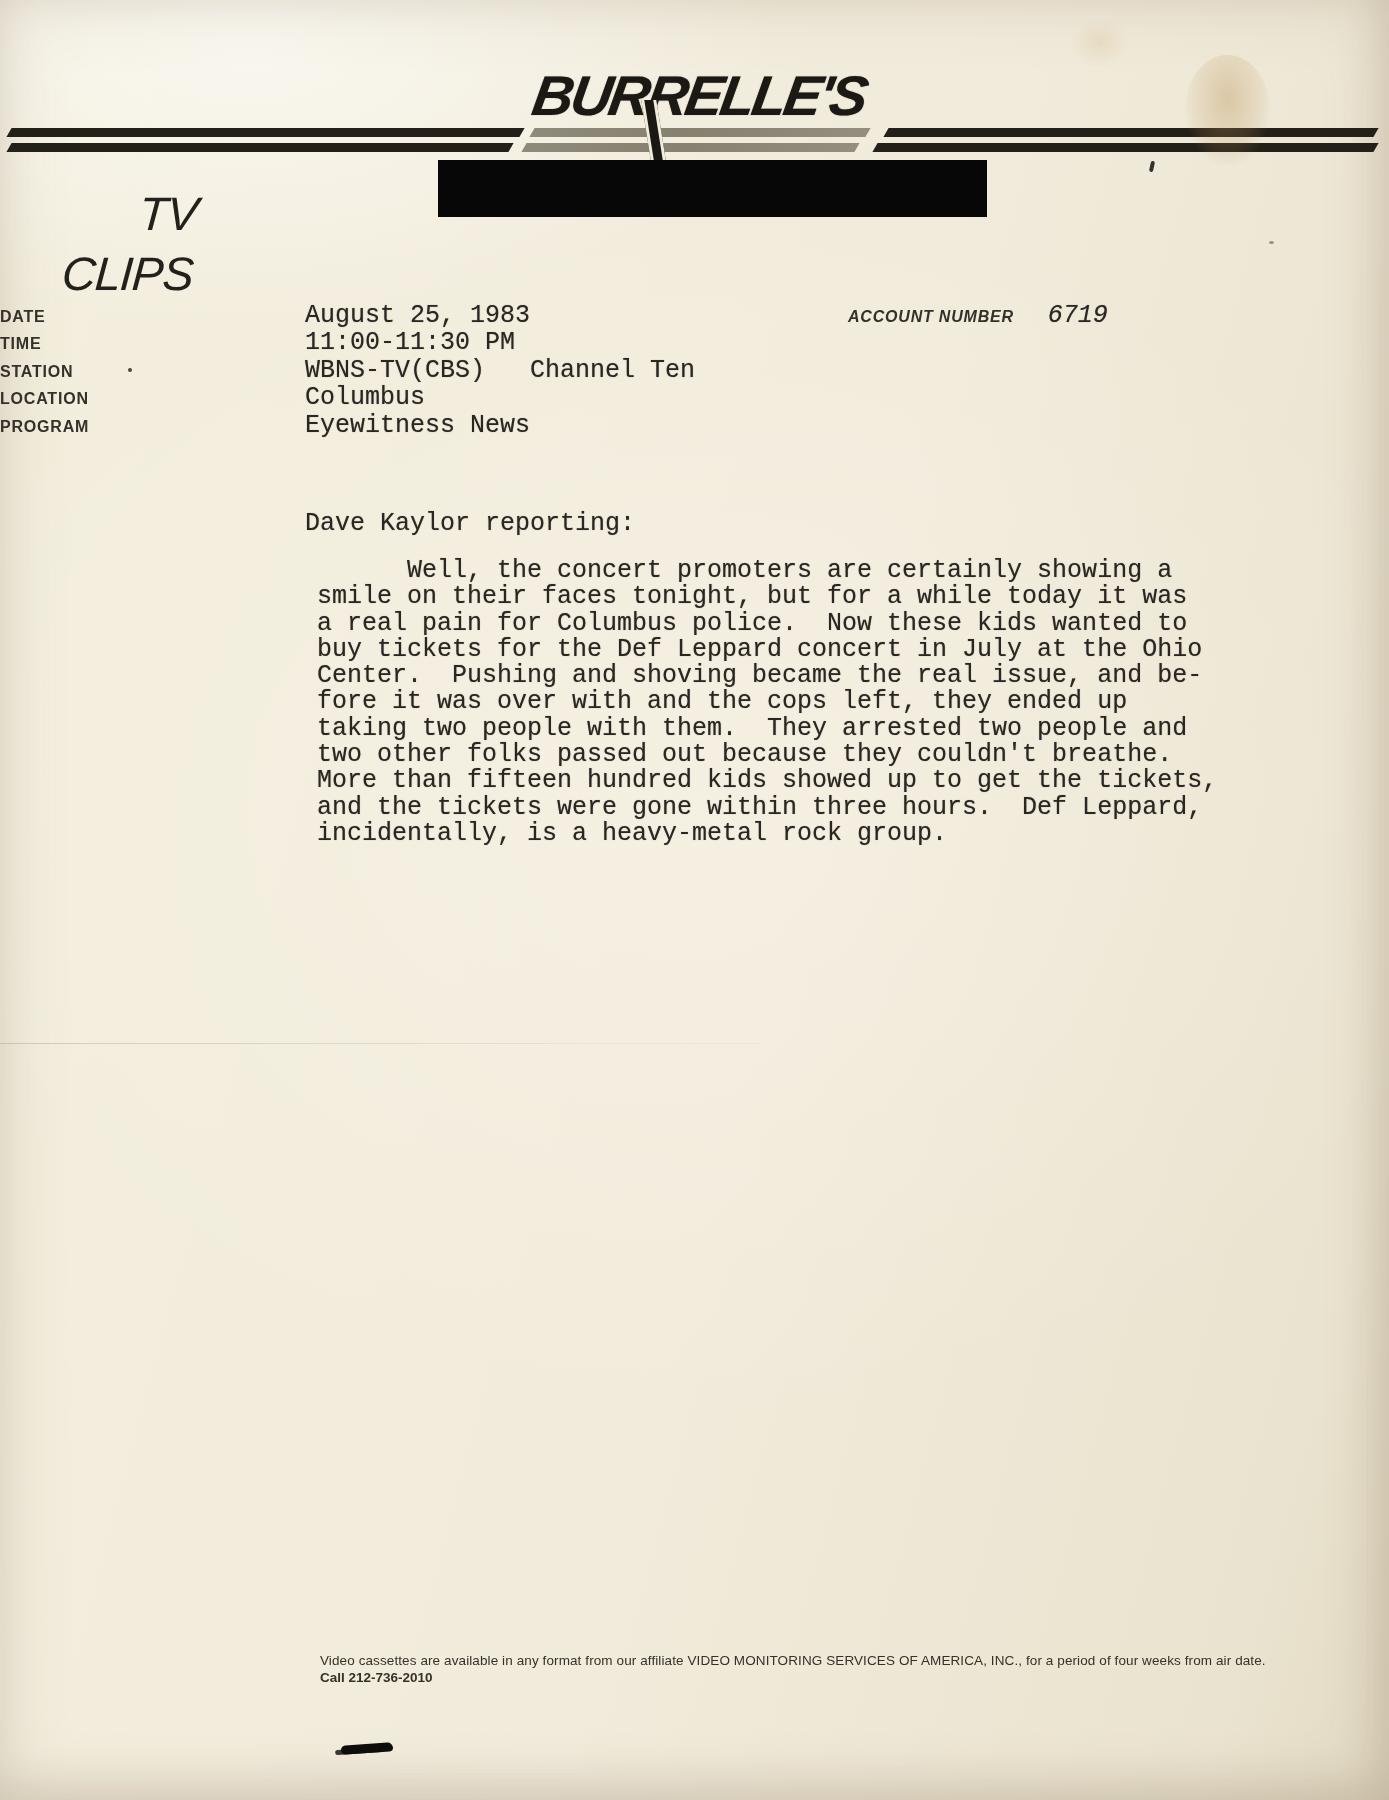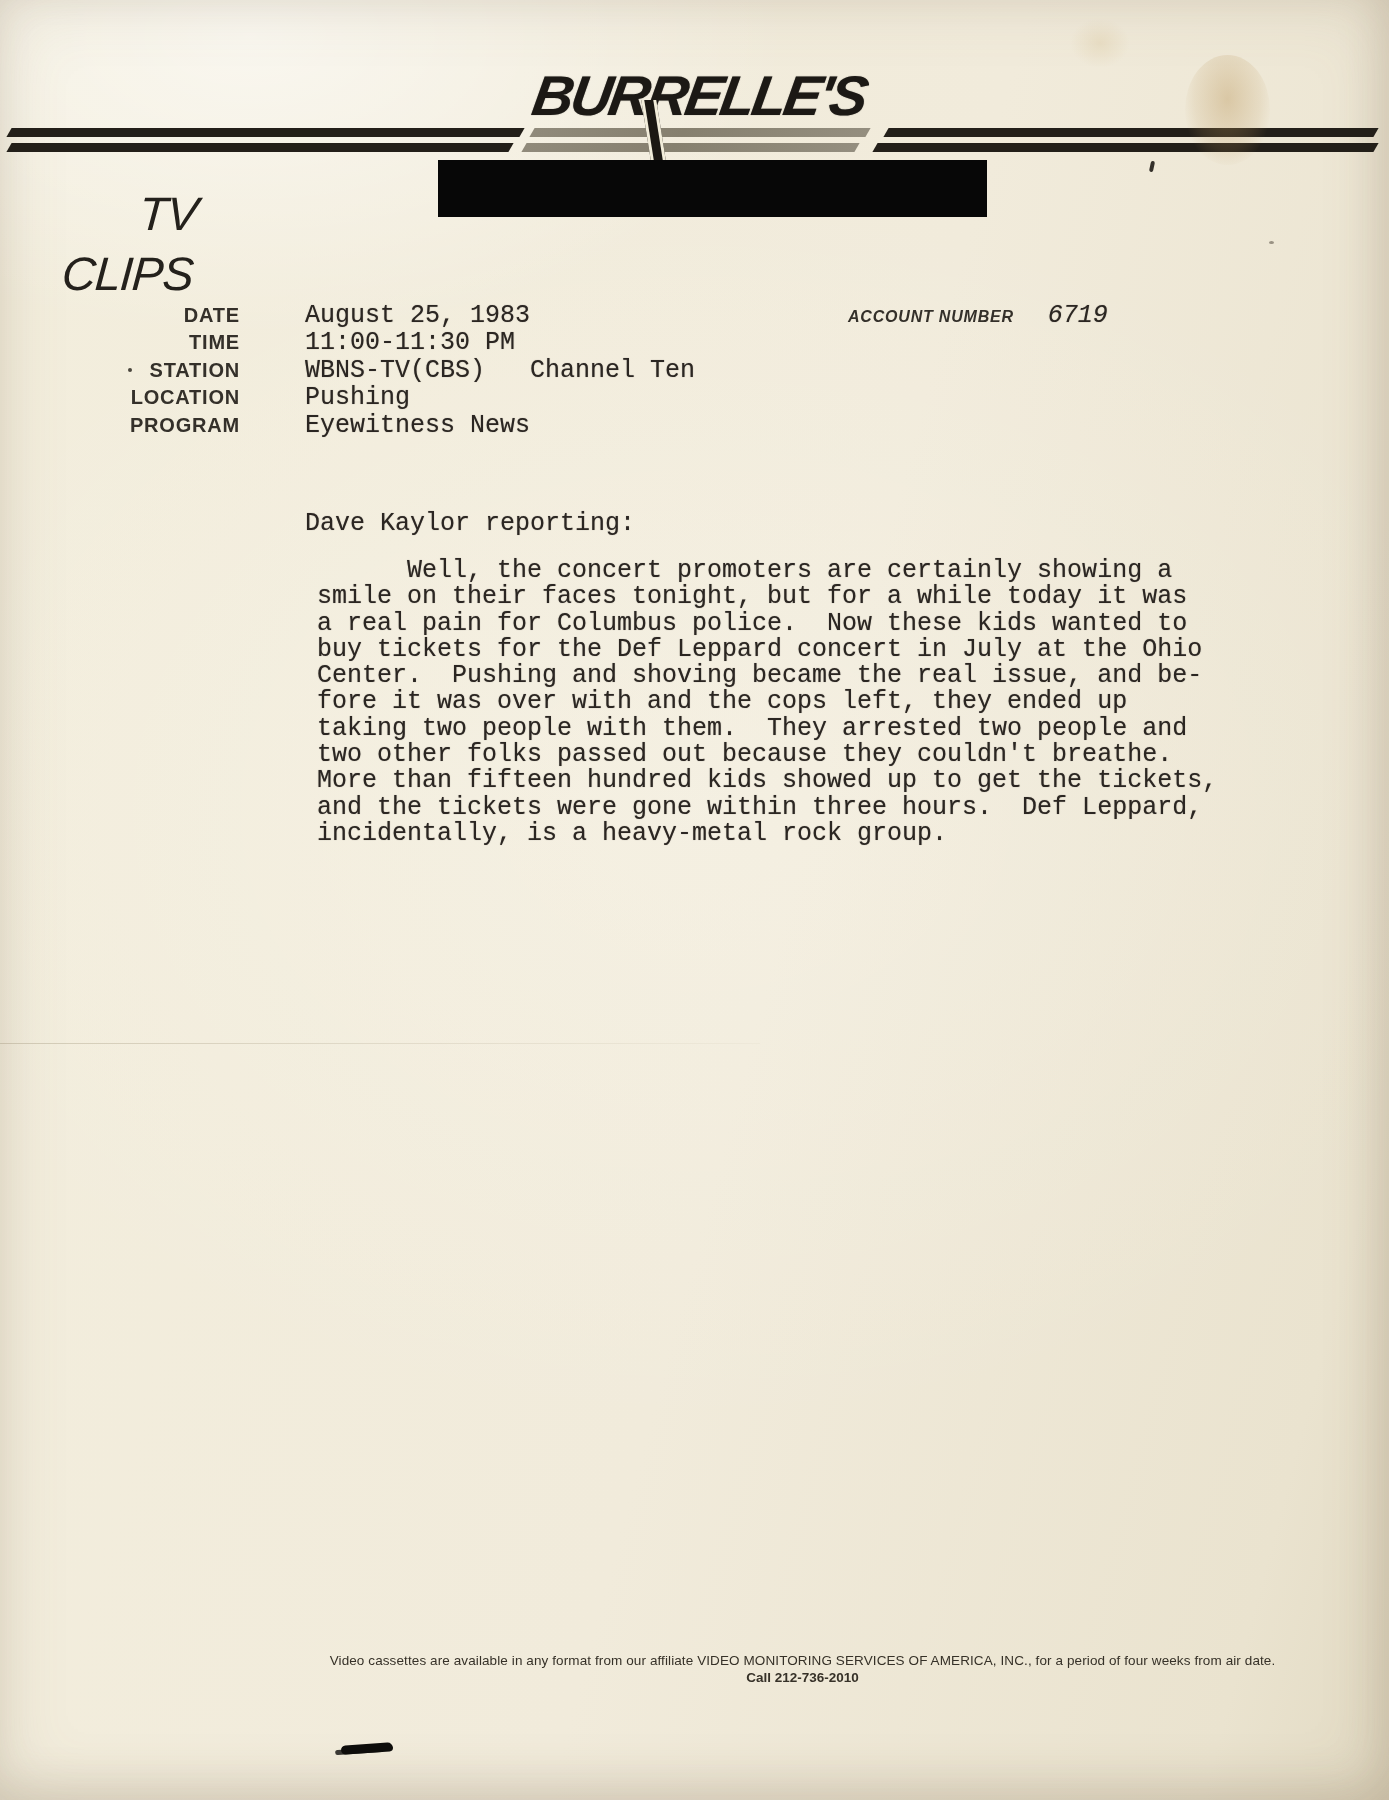--- a/index.html
+++ b/index.html
@@ -50,22 +50,22 @@
     position:absolute; left:48px; top:184px; width:147px;
     text-align:right;
     font-style:italic; font-size:47px; letter-spacing:-1px;
     line-height:60px; color:#24211c;
     transform:skewX(-4deg);
   }
   
   .meta{position:absolute; left:0; top:301px;}
   .meta-row{display:flex; align-items:baseline; height:27.4px;}
   .meta-label{
-    width:240px; text-align:right;
-    font-size:20px; font-weight:bold; letter-spacing:0.8px;
+    width:240px; 
+    font-size:16px; font-weight:bold; letter-spacing:0.8px;
     color:#34302a;
   }
   .mono{
     font-family:"Liberation Mono","DejaVu Sans Mono",monospace;
     font-size:25px; color:#2b2622;
     text-shadow:0 0 1px rgba(43,38,34,0.45);
     white-space:pre;
   }
   .meta-value{margin-left:65px;}
   .account{position:absolute; left:848px; top:301px; display:flex; align-items:baseline; height:27.4px;font-style:italic;}
@@ -85,21 +85,21 @@
     border-radius:50%;}
   .stain2{position:absolute; left:1070px; top:18px; width:60px; height:50px;
     background:radial-gradient(ellipse, rgba(200,170,110,0.20), rgba(200,170,110,0) 70%);}
   .speck{position:absolute; left:1269px; top:241px; width:5px; height:3px; background:rgba(70,62,50,0.5); border-radius:50%;}
   .crease{position:absolute; left:0; top:1043px; width:760px; height:1px;
     background:linear-gradient(90deg, rgba(150,138,110,0.35), rgba(150,138,110,0.05));}
   .smudge{position:absolute; left:341px; top:1744px; width:52px; height:9px;
     background:#0e0d0b; border-radius:5px 6px 4px 5px; transform:rotate(-4deg);
     box-shadow:-8px 2px 0 -2px rgba(14,13,11,0.8);}
   
-  .footer{position:absolute; left:320px; top:1653px; width:965px; text-align:center; color:#363128;}
+  .footer{position:absolute; left:320px; top:1653px; width:965px; color:#363128;}
   .footer-line1{font-size:13.5px; letter-spacing:0.1px;}
   .footer-line2{font-size:13.5px; margin-top:2px;font-weight:bold;}
 </style>
 </head>
 <body>
 
 <div class="page">
 
   <div class="brand">BURRELLE'S</div>
 
@@ -129,21 +129,21 @@
     <div class="meta-row">
       <div class="meta-label">TIME</div>
       <div class="mono meta-value">11:00-11:30 PM</div>
     </div>
     <div class="meta-row">
       <div class="meta-label">STATION</div>
       <div class="mono meta-value">WBNS-TV(CBS)   Channel Ten</div>
     </div>
     <div class="meta-row">
       <div class="meta-label">LOCATION</div>
-      <div class="mono meta-value">Pushing</div>
+      <div class="mono meta-value">Columbus</div>
     </div>
     <div class="meta-row">
       <div class="meta-label">PROGRAM</div>
       <div class="mono meta-value">Eyewitness News</div>
     </div>
   </div>
   <div class="station-dot"></div>
 
   <div class="account">
     <div class="account-label">ACCOUNT NUMBER</div>

